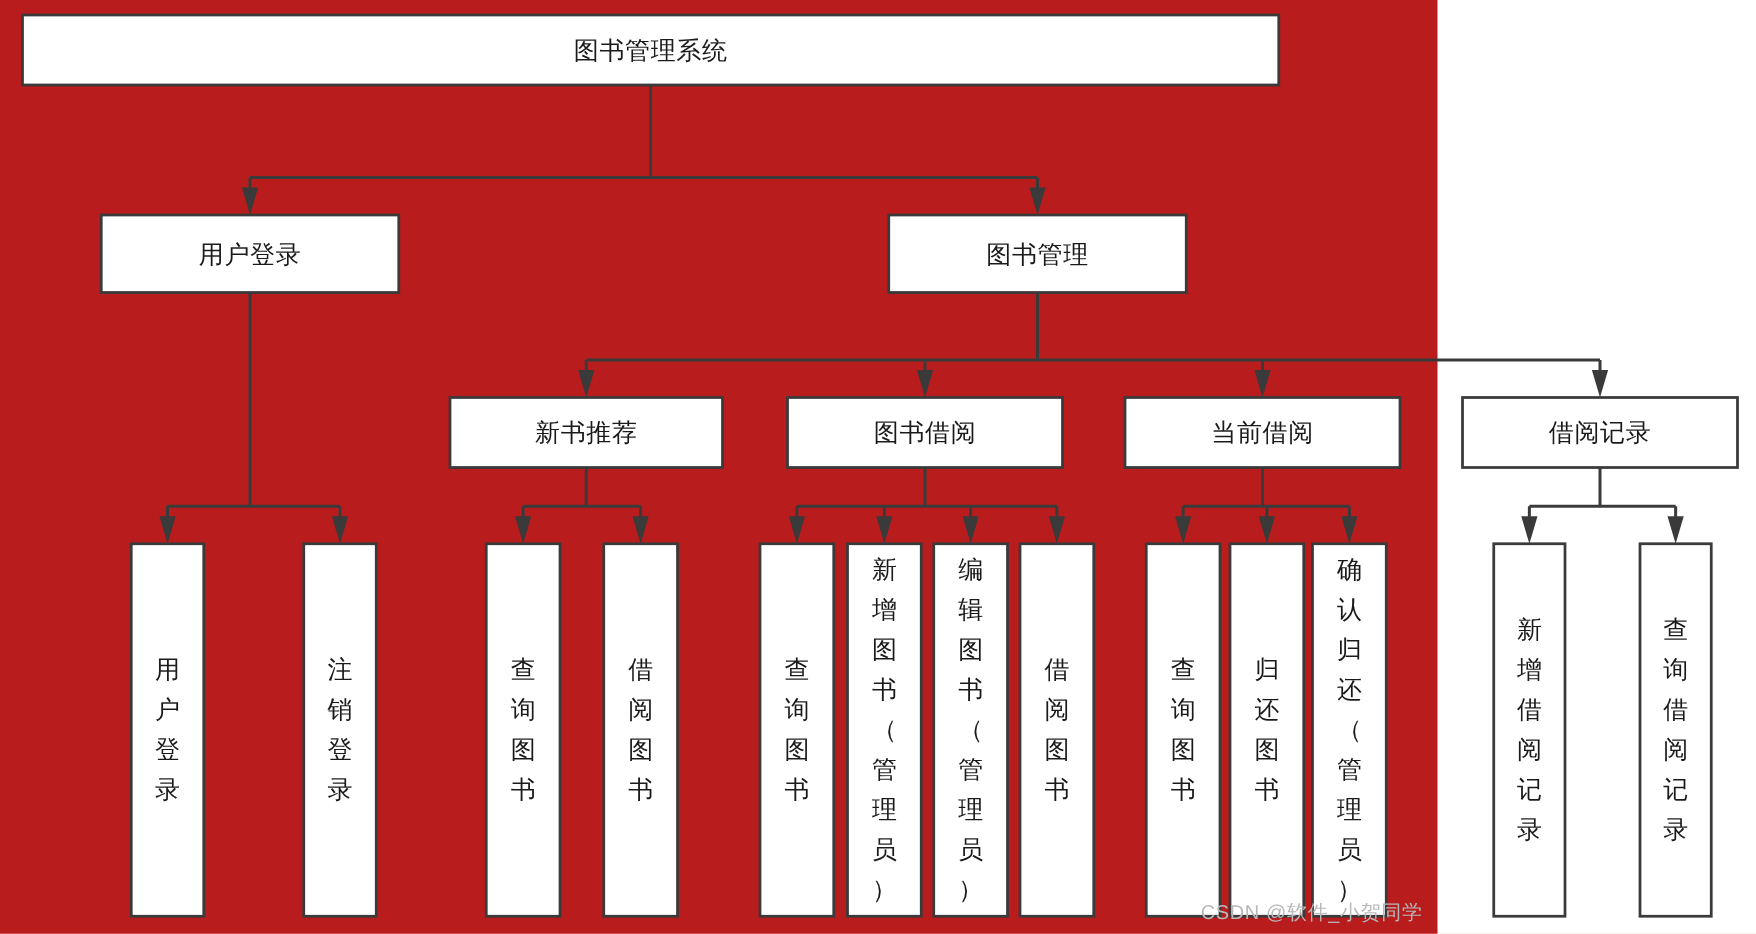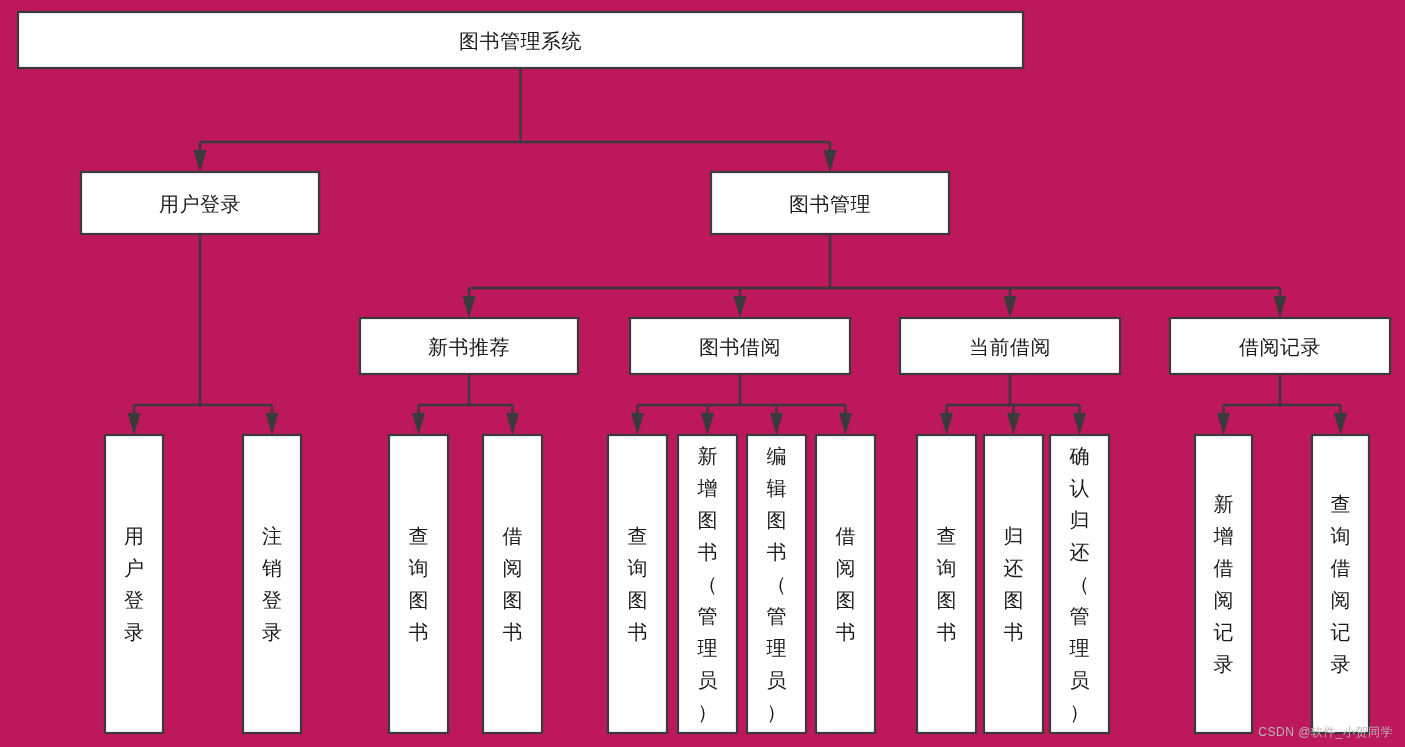--- a/index.html
+++ b/index.html
@@ -8,23 +8,23 @@
     background: #ffffff;
   }
   body {
     width: 1405px;
     height: 747px;
     font-family: "Liberation Sans", "DejaVu Sans", sans-serif;
     overflow: hidden;
   }
   #diagram-root {
     position: relative;
-    width: 1405px;
+    width: 1150px;
     height: 747px;
-    background: #be185d;
+    background: #b91c1c;
   }
   svg#chart-svg {
     position: absolute;
     left: 0;
     top: 0;
     width: 1405px;
     height: 747px;
     display: block;
   }
   .node-box {
@@ -55,21 +55,21 @@
     font-size: 20px;
     fill: #1a1a1a;
     text-anchor: middle;
     dominant-baseline: central;
   }
   .watermark-text {
     position: absolute;
     right: 12px;
     bottom: 6px;
     font-family: "Liberation Sans", "DejaVu Sans", sans-serif;
-    font-size: 12px;
+    font-size: 16px;
     color: #b8b8b8;
     letter-spacing: 0.5px;
     white-space: nowrap;
     user-select: none;
   }
 </style>
 </head>
 <body>
 
 <div id="diagram-root">

